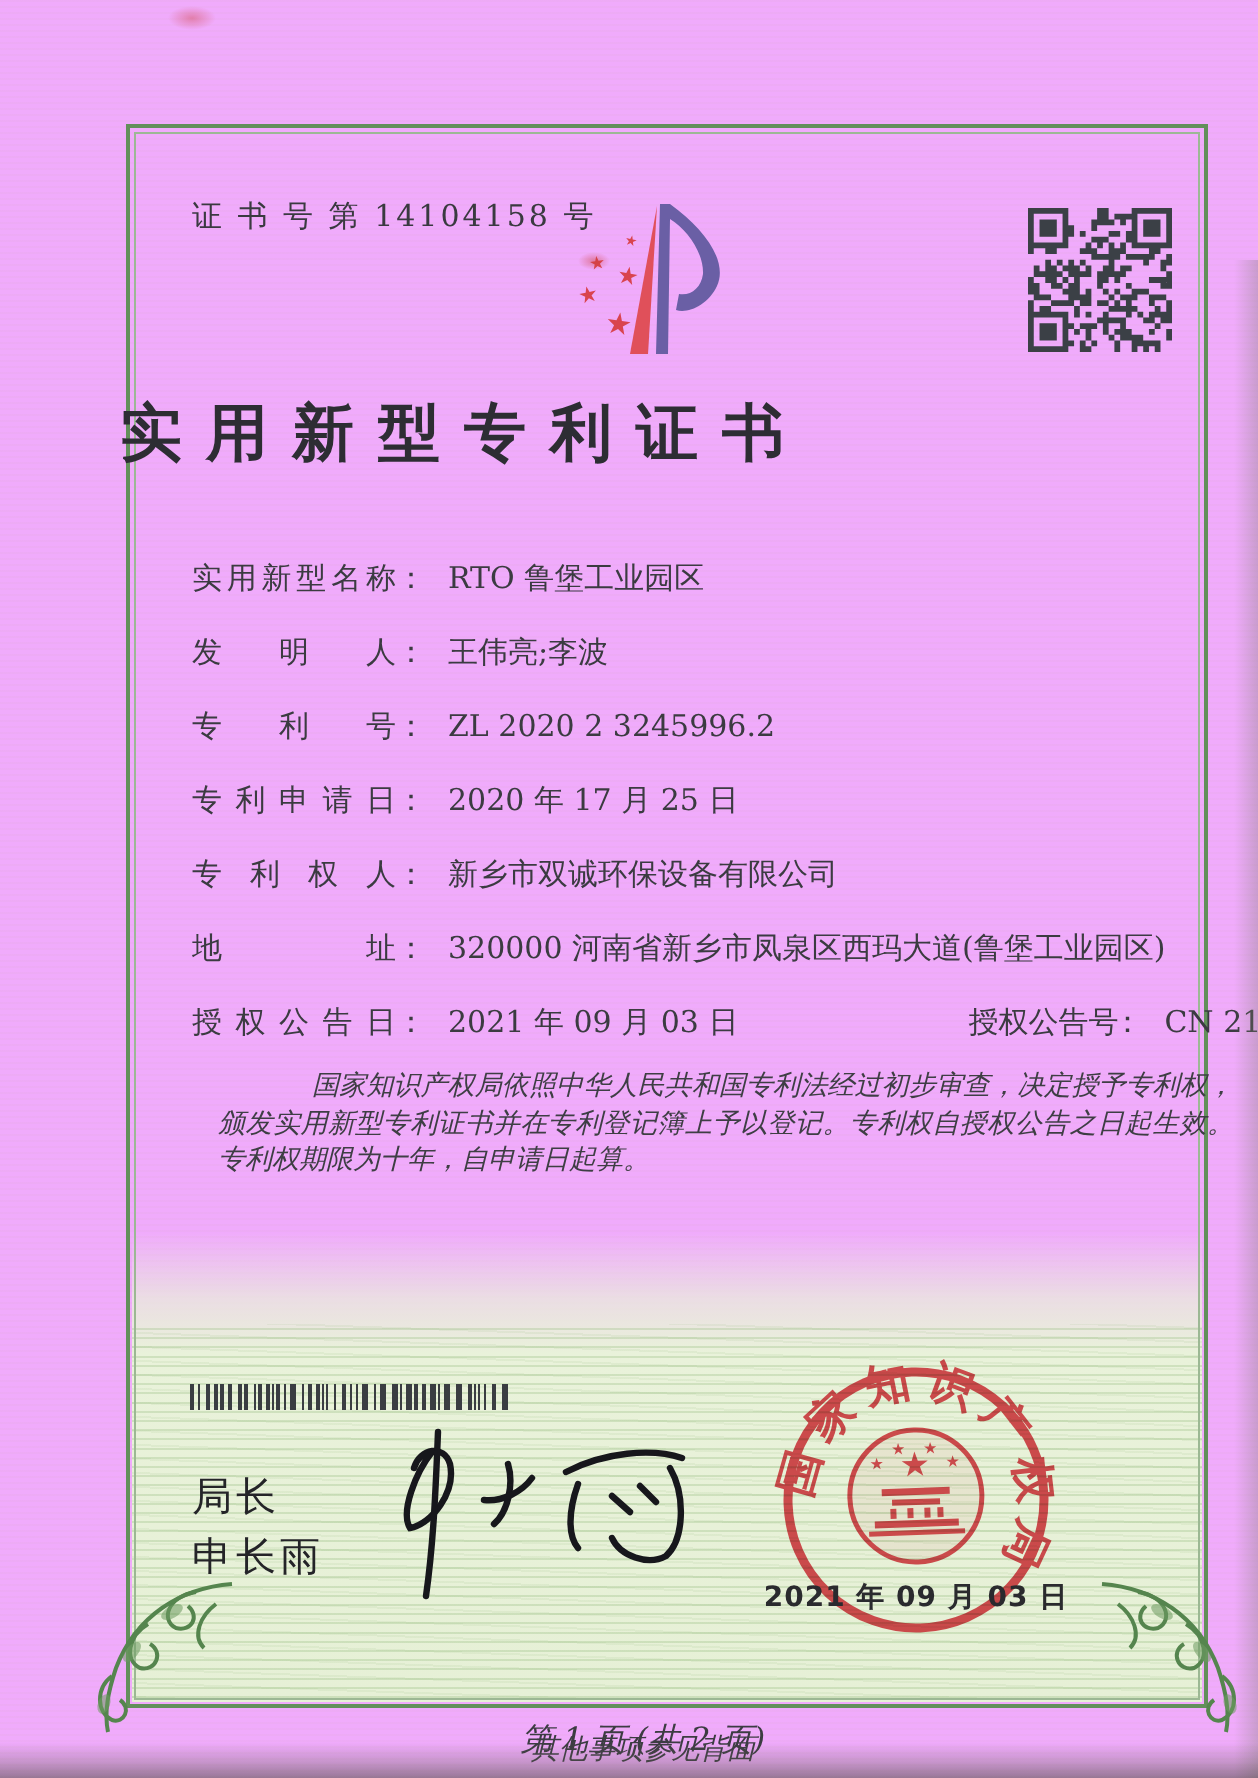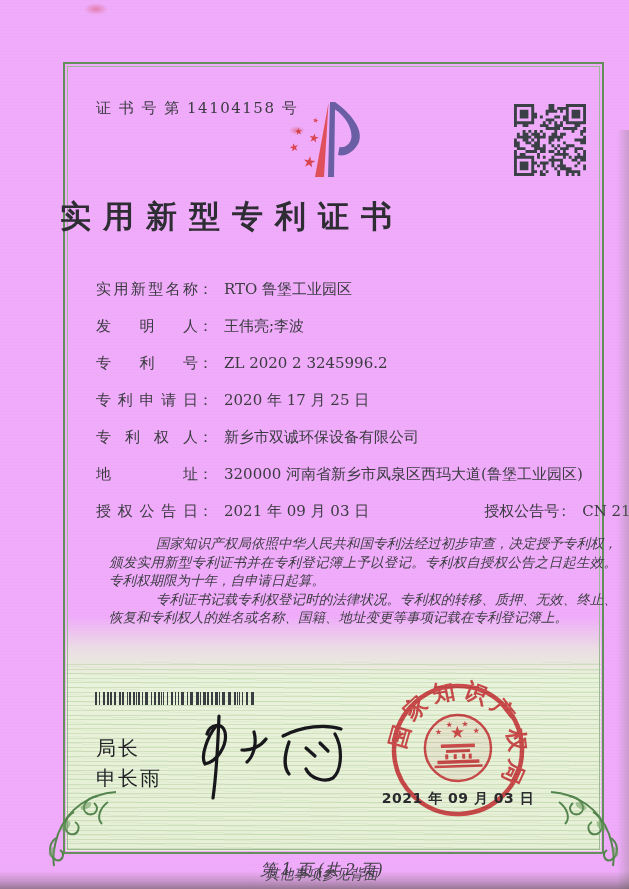--- a/index.html
+++ b/index.html
@@ -193,21 +193,20 @@
           <span>告</span>
           <span>号</span>
         </span>
       <span class="colon">：</span>
       <span class="f-value">CN 214120083 U</span>
     </span>
   </div>
 
   <div class="abs paras">
     <p>国家知识产权局依照中华人民共和国专利法经过初步审查，决定授予专利权，颁发实用新型专利证书并在专利登记簿上予以登记。专利权自授权公告之日起生效。专利权期限为十年，自申请日起算。</p>
-    <p>专利证书记载专利权登记时的法律状况。专利权的转移、质押、无效、终止、恢复和专利权人的姓名或名称、国籍、地址变更等事项记载在专利登记簿上。</p>
   </div>
 
   <svg class="abs barcode" id="barcode-svg" width="160" height="13" viewBox="0 0 160 13">
       <path d="M0,0h2v13h-2zM4,0h1v13h-1zM8,0h2v13h-2zM12,0h2v13h-2zM15,0h2v13h-2zM19,0h2v13h-2zM24,0h2v13h-2zM27,0h2v13h-2zM32,0h1v13h-1zM34,0h2v13h-2zM38,0h2v13h-2zM41,0h1v13h-1zM43,0h2v13h-2zM47,0h1v13h-1zM50,0h3v13h-3zM56,0h1v13h-1zM59,0h2v13h-2zM63,0h2v13h-2zM66,0h1v13h-1zM68,0h1v13h-1zM72,0h1v13h-1zM76,0h2v13h-2zM80,0h1v13h-1zM83,0h1v13h-1zM86,0h3v13h-3zM92,0h1v13h-1zM95,0h3v13h-3zM101,0h3v13h-3zM105,0h1v13h-1zM108,0h3v13h-3zM112,0h2v13h-2zM116,0h2v13h-2zM120,0h3v13h-3zM124,0h1v13h-1zM127,0h3v13h-3zM133,0h3v13h-3zM139,0h2v13h-2zM142,0h1v13h-1zM144,0h1v13h-1zM147,0h1v13h-1zM151,0h2v13h-2zM156,0h3v13h-3z" fill="#3a3d42"></path>
     </svg>
 
   <div class="abs signer signer-title">局长</div>
   <div class="abs signer signer-name">申长雨</div>
 
   <svg class="abs signature" width="168" height="92" viewBox="0 0 168 92">

